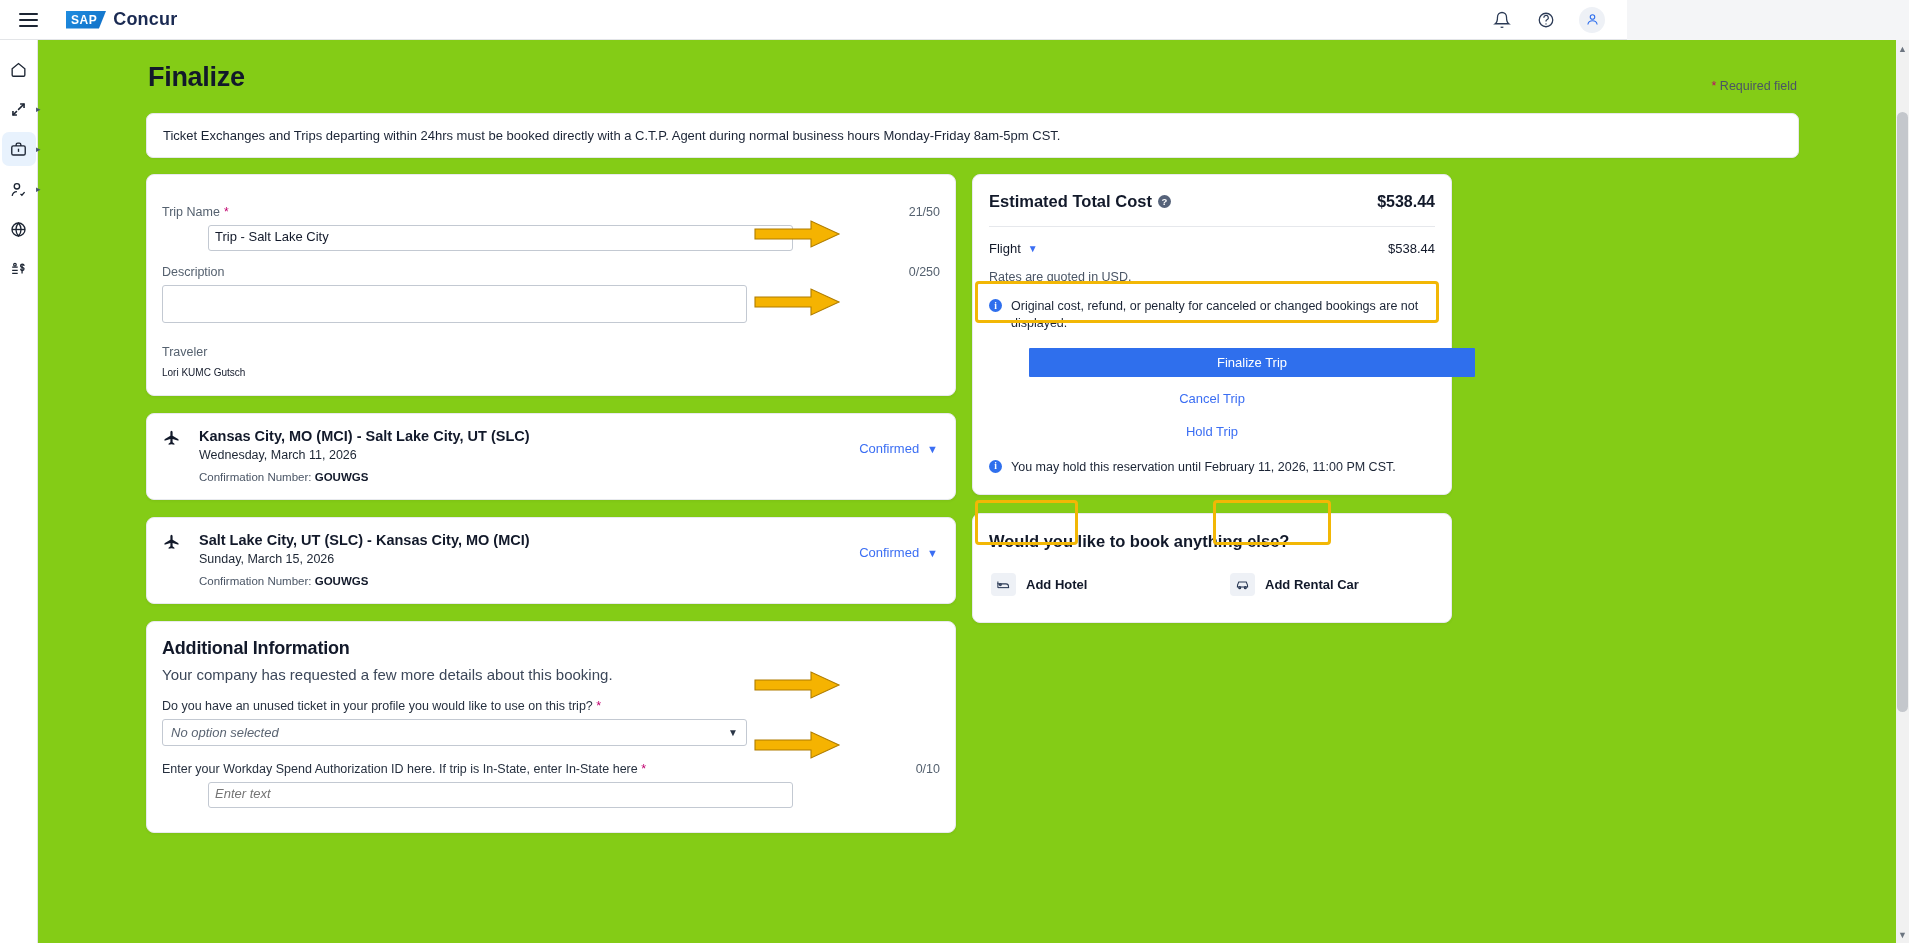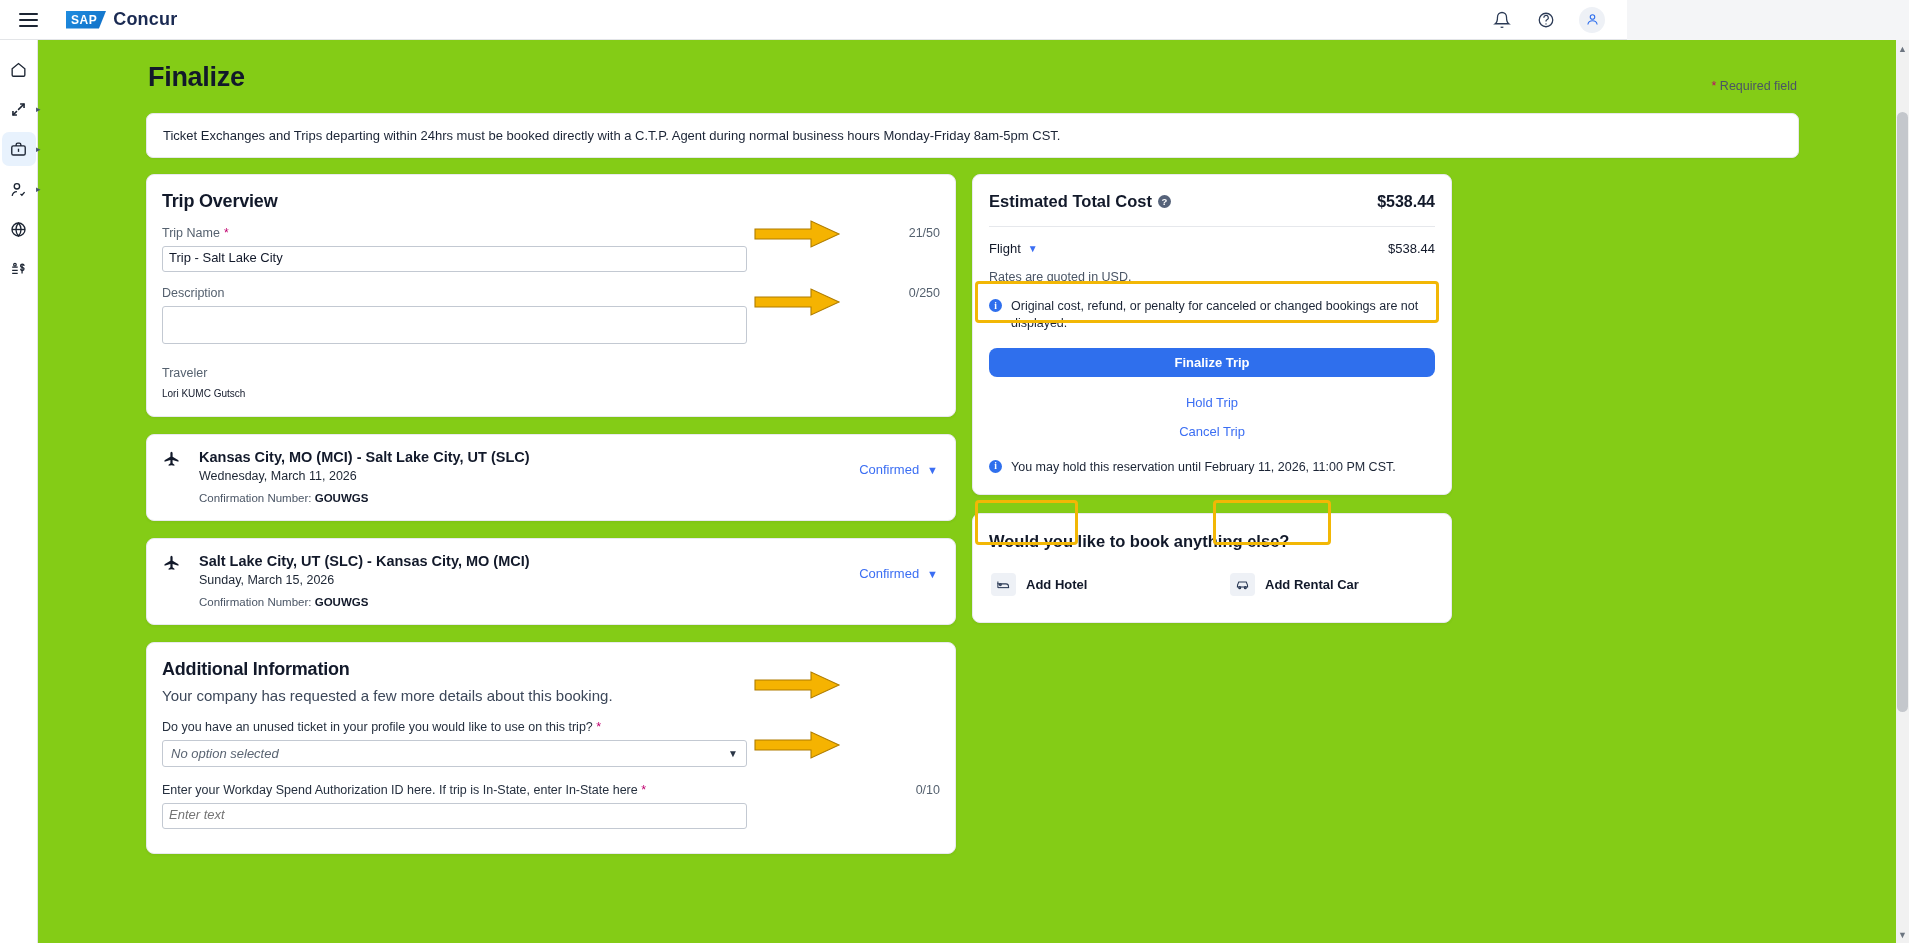--- a/index.html
+++ b/index.html
@@ -69,21 +69,21 @@
   .card-title { font-size: 18px; font-weight: 800; color: #12192a; letter-spacing: -.2px; }
   .card-sub { font-size: 12.5px; color: #2d3749; margin-top: 5px; }
 
   .field { margin-top: 14px; position: relative; }
   .field-row { display: flex; align-items: center; }
   .field-label { font-size: 12.5px; color: #55616f; }
   .counter { margin-left: auto; font-size: 12.5px; color: #55616f; }
   .input {
     margin-top: 6px; width: 585px; height: 26px; border: none; border-bottom: 1px solid #b9c0ca;
     background: #fff; font-size: 13px; color: #12192a; padding: 0 6px 3px 6px;
-    font-family: "Liberation Sans", sans-serif; outline: none;
+    font-family: "Liberation Sans", sans-serif; outline: none; margin-left: 46px;
   }
   .input.boxed { border: 1px solid #c3c9d2; border-radius: 3px; height: 26px; }
   .textarea {
     margin-top: 6px; width: 585px; height: 38px; border: 1px solid #c3c9d2; border-radius: 3px;
     background: #fff; font-size: 13px; color: #12192a; padding: 5px 6px; resize: none;
     font-family: "Liberation Sans", sans-serif; outline: none;
   }
   .select-wrap { margin-top: 6px; width: 585px; height: 27px; border: 1px solid #c3c9d2;
     border-radius: 3px; display: flex; align-items: center; padding: 0 8px; background: #fff; cursor: pointer; }
   .select-text { font-size: 13px; color: #5a6472; font-style: italic; }
@@ -120,23 +120,24 @@
   .cost-chev { font-size: 10px; color: #3b6ef3; margin-left: 7px; }
   .cost-amt { margin-left: auto; font-size: 13px; color: #12192a; }
   .cost-note { font-size: 12.5px; color: #4a5565; margin-top: 14px; }
   .info-line { display: flex; align-items: flex-start; gap: 9px; margin-top: 14px; }
   .info-dot { width: 13px; height: 13px; border-radius: 50%; background: #2f6fed; color: #fff;
     font-size: 9.5px; font-weight: bold; display: flex; align-items: center; justify-content: center;
     flex: none; margin-top: 1px; font-family: "Liberation Serif", serif; }
   .info-text { font-size: 12.5px; color: #1b2435; line-height: 1.35; }
 
   .btn-primary {
-    width: 100%; height: 29px; background: #2f6fed; color: #fff; border: none; border-radius: 8px;
-    font-size: 13px; font-weight: 700; cursor: pointer; display: flex; align-items: center; justify-content: center;
+    width: 100%; height: 29px; background: #2f6fed; color: #fff; border: none; border-radius: 1px;
+    font-size: 13px; font-weight: 400; cursor: pointer; display: flex; align-items: center; justify-content: center;
     font-family: "Liberation Sans", sans-serif;
+    margin-left: 40px;
   }
   .link-btn { width: 100%; text-align: center; font-size: 13px; color: #3b6ef3; cursor: pointer; padding: 9px 0 0 0; }
 
   .book-title { font-size: 16.5px; font-weight: 800; color: #12192a; }
   .book-row { display: flex; gap: 32px; margin-top: 18px; }
   .book-opt { flex: 1; display: flex; align-items: center; gap: 10px; cursor: pointer; padding: 4px 2px; }
   .book-ico { width: 25px; height: 23px; border-radius: 4px; background: #eef1f6; color: #2b3a55;
     display: flex; align-items: center; justify-content: center; flex: none; }
   .book-label { font-size: 13px; color: #12192a; font-weight: 600; }
 
@@ -248,21 +249,20 @@
       </div>
     </div>
 
     <div class="banner">Ticket Exchanges and Trips departing within 24hrs must be booked directly with a C.T.P. Agent during normal business hours Monday-Friday 8am-5pm CST.</div>
 
     <div class="columns">
 
       <div class="col-left">
 
         <div class="card">
-          <div class="card-title">Trip Overview</div>
 
           <div class="field">
             <div class="field-row">
               <span class="field-label">Trip Name</span>
               <span class="req-star" style="font-size:12px;margin-left:4px;">*</span>
               <span class="counter">21/50</span>
             </div>
             <input class="input boxed" value="Trip - Salt Lake City" style="">
           </div>
 
@@ -365,22 +365,22 @@
           <div class="cost-note">Rates are quoted in USD.</div>
 
           <div class="info-line">
             <span class="info-dot">i</span>
             <span class="info-text">Original cost, refund, or penalty for canceled or changed bookings are not displayed.</span>
           </div>
 
           <div style="margin-top:16px;">
             <button class="btn-primary">Finalize Trip</button>
           </div>
+          <div class="link-btn" style="padding-top:14px;">Cancel Trip</div>
           <div class="link-btn" style="padding-top:18px;">Hold Trip</div>
-          <div class="link-btn" style="padding-top:14px;">Cancel Trip</div>
 
           <div class="info-line" style="margin-top:20px;">
             <span class="info-dot">i</span>
             <span class="info-text">You may hold this reservation until February 11, 2026, 11:00 PM CST.</span>
           </div>
         </div>
 
         <div class="card" style="padding:18px 16px 22px 16px;">
           <div class="book-title">Would you like to book anything else?</div>
           <div class="book-row">

